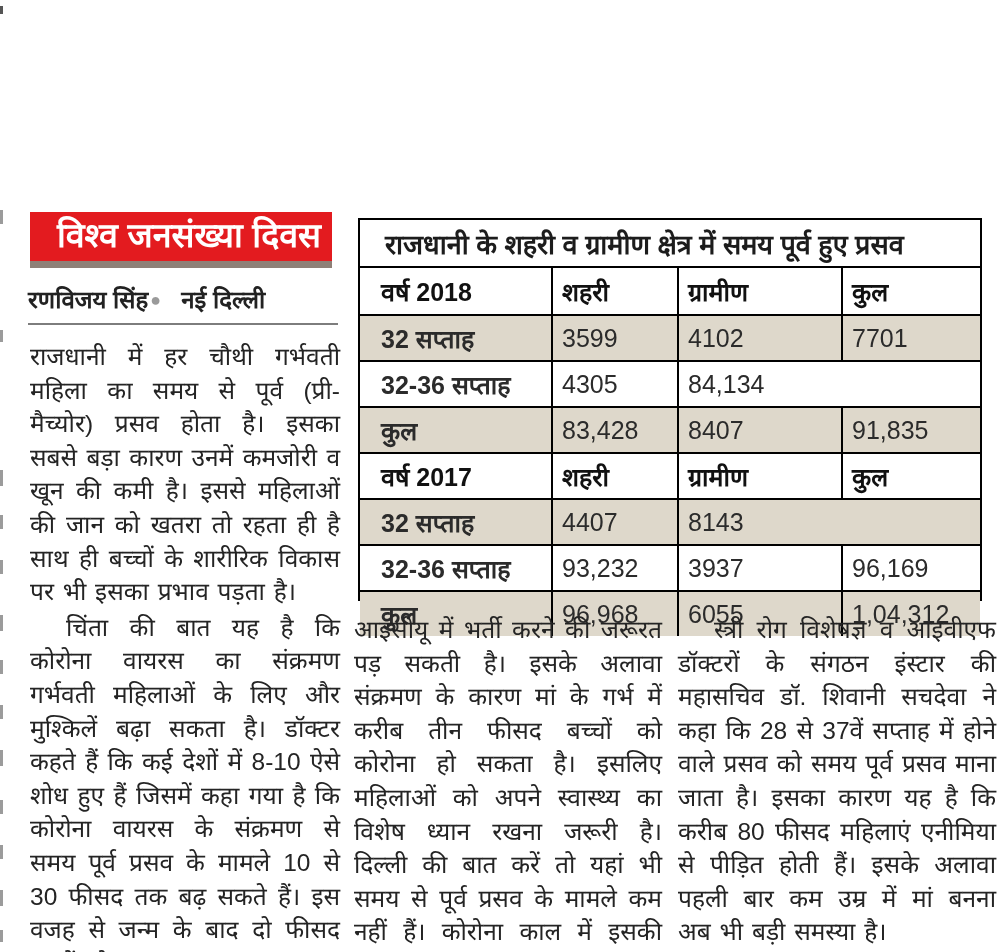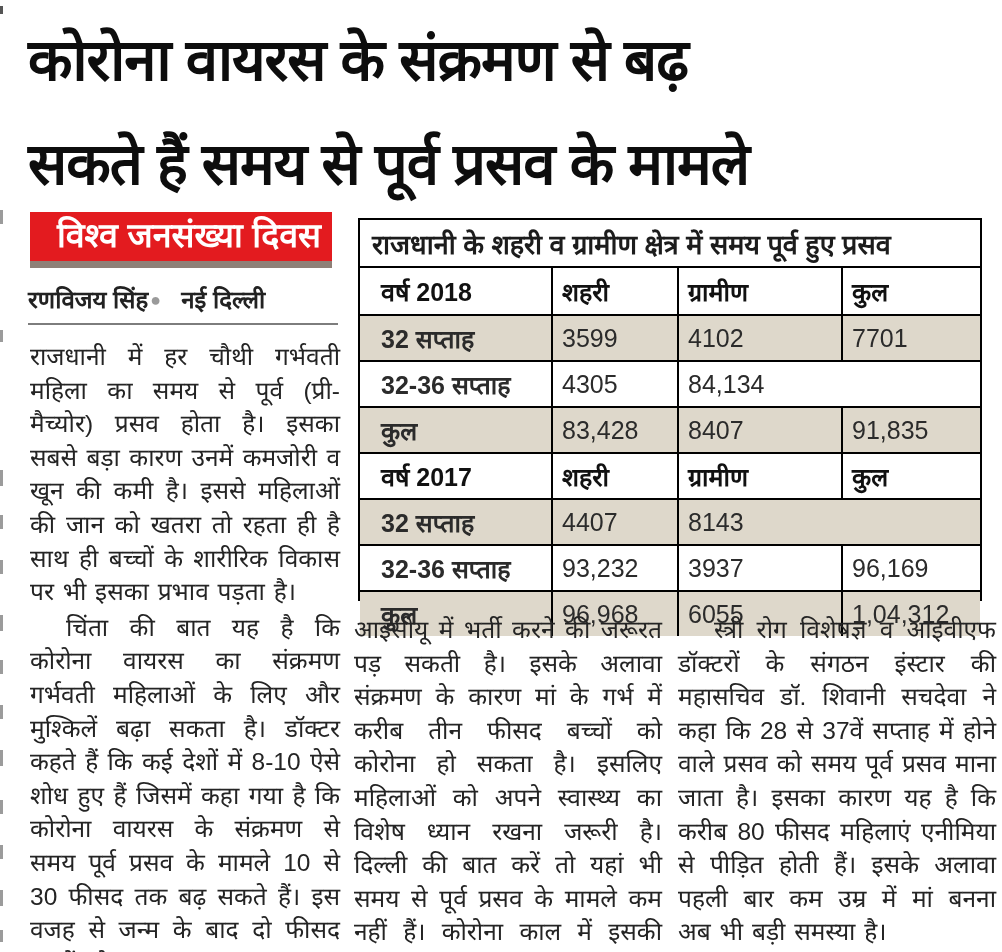--- a/index.html
+++ b/index.html
@@ -35,43 +35,39 @@
     text-align:justify;word-spacing:2px;}
   .coltext p{margin:2px;}
   .coltext p.indent{text-indent:36px;}
   .left-col{left:28px;top:338px;width:314px;}
   .mid-col{left:352px;top:611px;width:312px;}
   .right-col{left:676px;top:611px;width:322px;}
 
   
   .ptable{position:absolute;left:358px;top:218px;width:624px;height:383px;
     border:2.5px solid #000;background:#fff;}
-  .ptable .title{height:48px;display:flex;align-items:center;padding-left:12px;
+  .ptable .title{height:48px;display:flex;align-items:center;padding-left:25px;
     font-size:27px;font-weight:bold;border-bottom:2.5px solid #000;white-space:nowrap;}
   .trow{display:grid;grid-template-columns:179px 126px 164px 150px;height:46px;padding-left:12px;}
   .trow + .trow{border-top:2.5px solid #000;}
   .trow .cell{display:flex;align-items:center;padding-left:9px;font-size:25px;
     color:#2b2b2b;overflow:hidden;white-space:nowrap;}
   .trow .cell + .cell{border-left:2.5px solid #000;text-align:center;}
   .trow.thead .cell{font-weight:bold;color:#111;}
   .trow .cell.rowlabel{font-weight:600;}
   .trow.shaded{background:var(--shade);}
 
   
   .edge-mark{position:absolute;left:0;width:3px;background:#9b9b9b;}
 </style>
 </head>
 <body>
 
 <div class="page">
 
-  <h1 class="headline">
-    <span>कोरोना वायरस के संक्रमण से बढ़</span>
-    <span>सकते हैं समय से पूर्व प्रसव के मामले</span>
-  </h1>
 
   <div class="kicker">
     <span class="label">विश्व जनसंख्या दिवस</span>
   </div>
 
   <div class="byline">
     <span>रणविजय सिंह</span><span class="dot">●</span><span class="loc">नई दिल्ली</span>
   </div>
   <div class="byline-rule"></div>
 

